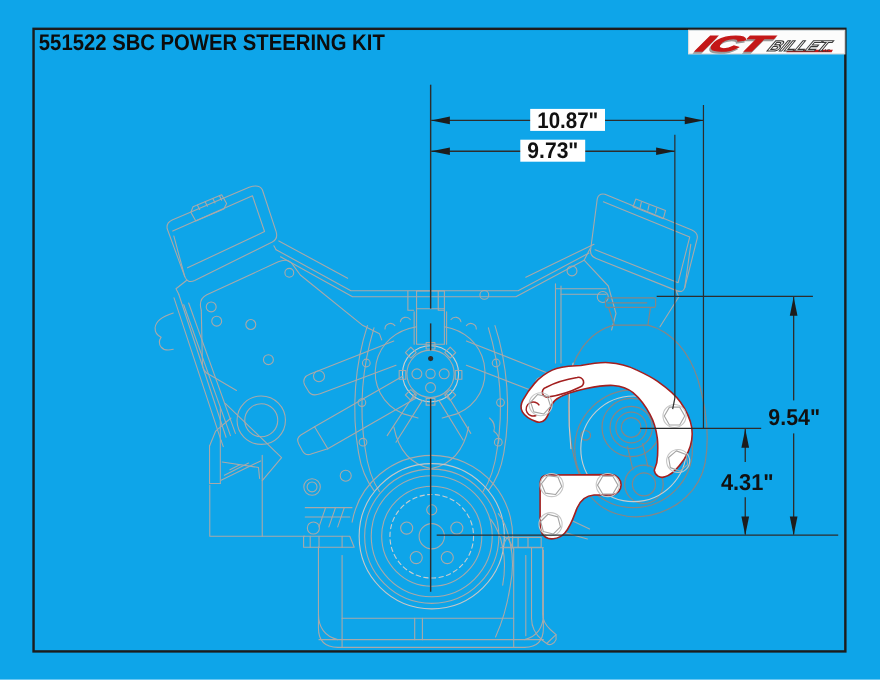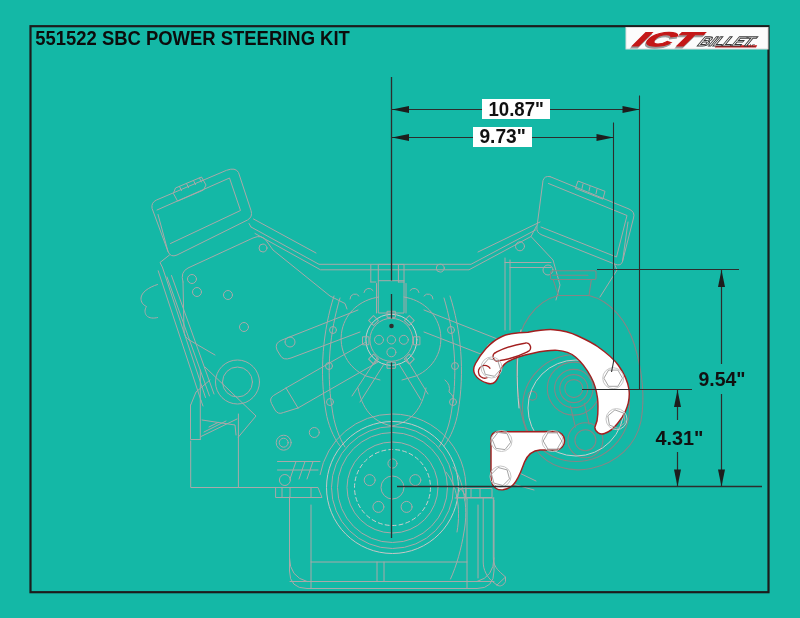--- a/index.html
+++ b/index.html
@@ -1,16 +1,16 @@
 <!DOCTYPE html>
 <html><head>
 <meta charset="utf-8">
 <style>
   html,body{margin:0;padding:0;background:#ffffff;}
-  #page{position:relative;width:800px;height:618px;background:#14b8a6;overflow:hidden;
+  #page{position:relative;width:800px;height:618px;background:#0ea5e9;overflow:hidden;
         font-family:"Liberation Sans", sans-serif;}
 </style>
 </head>
 <body>
 <div id="page">
 <svg width="800" height="618" viewBox="0 0 800 618" xmlns="http://www.w3.org/2000/svg">
 
   <rect x="30.5" y="26.2" width="738" height="566" fill="none" stroke="#1c1c1c" stroke-width="2.2"></rect>
 
   <text x="35.3" y="45.3" font-size="20.5" font-weight="bold" fill="#0c0c0c" textLength="314.5" lengthAdjust="spacingAndGlyphs">551522 SBC POWER STEERING KIT</text>

